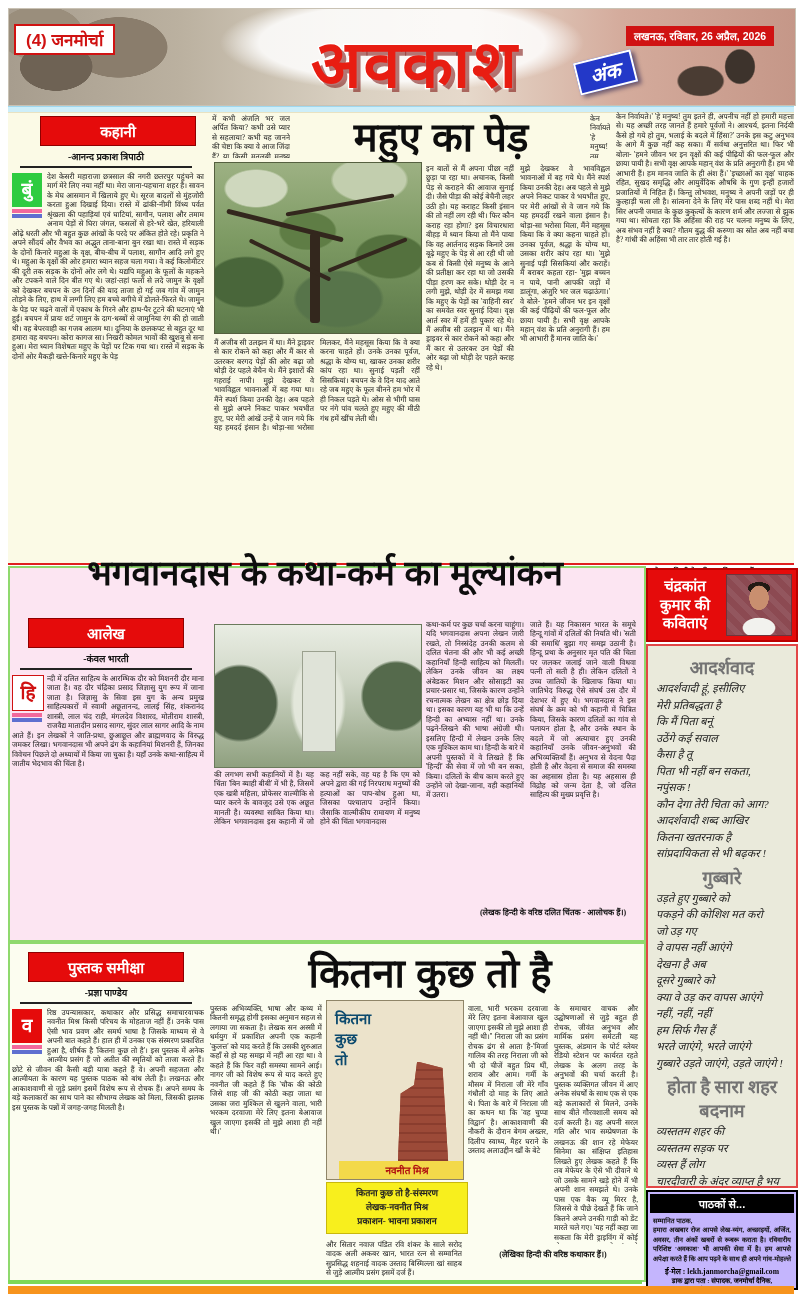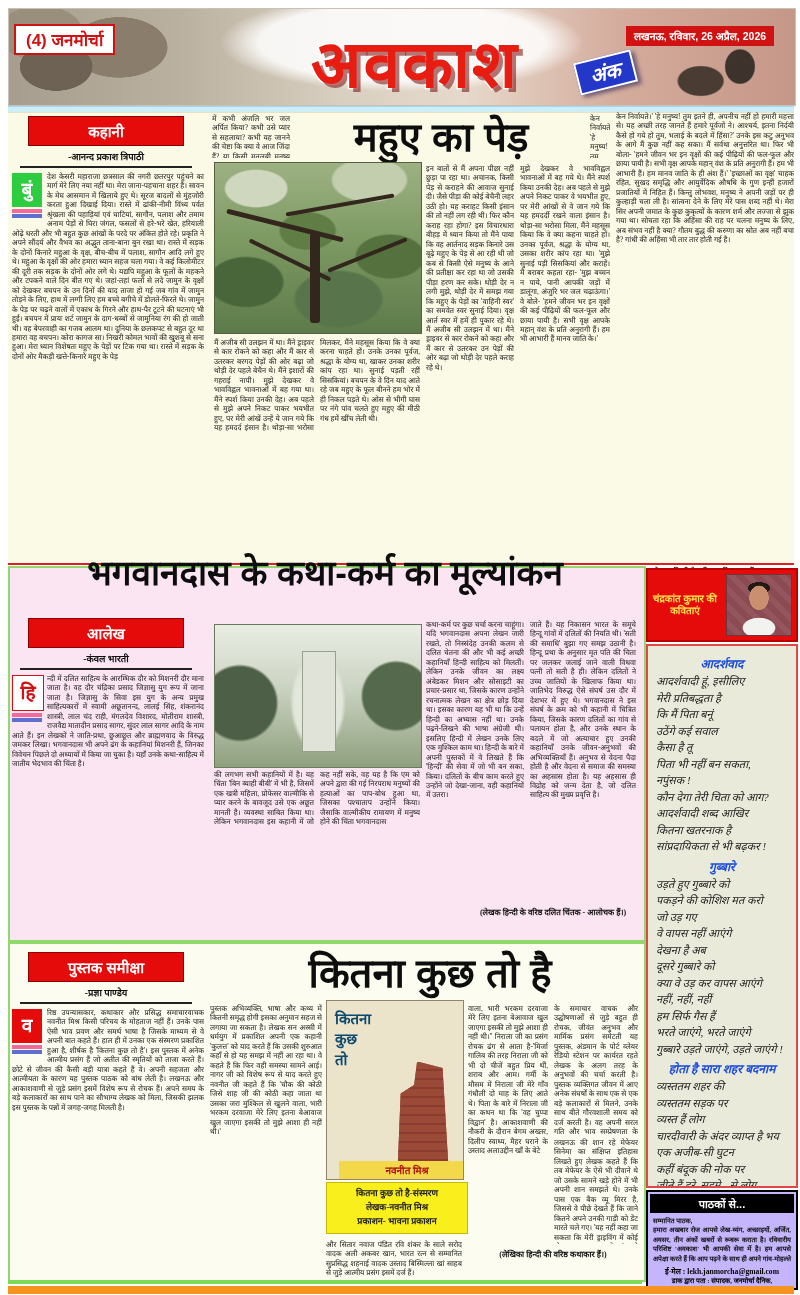--- a/index.html
+++ b/index.html
@@ -55,31 +55,31 @@
   .branch{position:absolute;background:#33271d;border-radius:3px;}
   .essay-photo{background:
       radial-gradient(60px 60px at 12% 55%, #4d5f46 0 60%, transparent 65%),
       radial-gradient(55px 55px at 88% 50%, #556a4c 0 60%, transparent 65%),
       radial-gradient(40px 70px at 50% 55%, #e3e7db 0 60%, transparent 70%),
       linear-gradient(180deg,#e9ede3 0%,#cfd6c6 40%,#8fa07f 100%);
     border:1px solid #6a7a5c;overflow:hidden;}
   .essay-bldg{position:absolute;left:42%;top:18%;width:16%;height:70%;background:#dfe3d8;border:1px solid #9aa08e;}
   
   .poet-box{background:#e50b0b;border:2px solid #b00;display:flex;}
-  .poet-title{color:#fde047;font-weight:bold;font-size:10px;text-align:center;flex:1;
+  .poet-title{color:#ffffff;font-weight:bold;font-size:15px;text-align:center;flex:1;
     display:flex;align-items:center;justify-content:center;padding:4px;line-height:1.25;
     font-family:"Liberation Sans",sans-serif;}
   .poet-photo{width:64px;height:60px;margin:4px;background:
       radial-gradient(16px 20px at 50% 38%, #c98f6f 0 60%, transparent 62%),
       radial-gradient(18px 10px at 50% 22%, #221a14 0 60%, transparent 62%),
       radial-gradient(26px 16px at 50% 88%, #f2f2ee 0 60%, transparent 65%),
       repeating-linear-gradient(45deg,#8c4a52 0 6px,#93565e 6px 12px);
     border:1px solid #6e343c;}
   .poems-panel{background:#eaeadb;border:2px solid #e24646;padding:6px 8px;overflow:hidden;}
-  .poem-title{font-weight:bold;text-align:center;font-size:12px;color:#1d4ed8;margin:3px 0 1px;font-style:italic;}
+  .poem-title{font-weight:bold;text-align:center;font-size:18px;color:#737373;margin:3px 0 1px;}
   .poem-lines div{font-style:italic;font-size:11px;line-height:1.5;color:#1c1c1c;}
   
   .readers{background:#c4b5fd;border:2px solid #000;padding:2px;}
   .readers-title{background:#000;color:#fff;text-align:center;font-weight:bold;font-size:11px;padding:2px 0;
     font-family:"Liberation Sans",sans-serif;}
   .readers-body{font-size:6.7px;font-weight:bold;line-height:1.4;color:#111;text-align:justify;padding:3px 3px 0;}
   .readers-email{font-size:7.6px;font-weight:bold;text-align:center;margin-top:3px;}
   .readers-addr{font-size:6.8px;font-weight:bold;text-align:center;}
   
   .book-cover{background:#ece3cb;border:1px solid #8f8568;overflow:hidden;}
@@ -103,21 +103,21 @@
 <div class="abs hdr-photo"></div>
 <div class="abs edition-box">(4) जनमोर्चा</div>
 <div class="abs date-box">लखनऊ, रविवार, 26 अप्रैल, 2026</div>
 <div class="abs masthead">अवकाश</div>
 <div class="abs mast-tag">अंक</div>
 <div class="abs blue-strip"></div>
 
 <div class="abs sec" style="left:8px;top:112px;width:786px;height:450px;background:#fbfae6;border-top:1px solid #e8e2c2;border-bottom:2px solid #e02020;">
 </div>
 
-<div class="abs" style="left:28px;top:116px;width:156px;">
+<div class="abs" style="left:40px;top:116px;width:156px;">
   <div class="sec-label" style="position:relative;">कहानी</div>
 </div>
 <div class="abs byline" style="left:20px;top:150px;width:172px;">-आनन्द प्रकाश त्रिपाठी</div>
 
 <div class="abs body7" style="left:12px;top:172px;width:192px;height:384px;">
   <span class="dropwrap">
     <span class="dropbox" style="background:#2ecc40;color:#fff;">बुं</span>
     <span class="bar-pink" style="display:block;"></span>
     <span class="bar-blue" style="display:block;"></span>
   </span>

